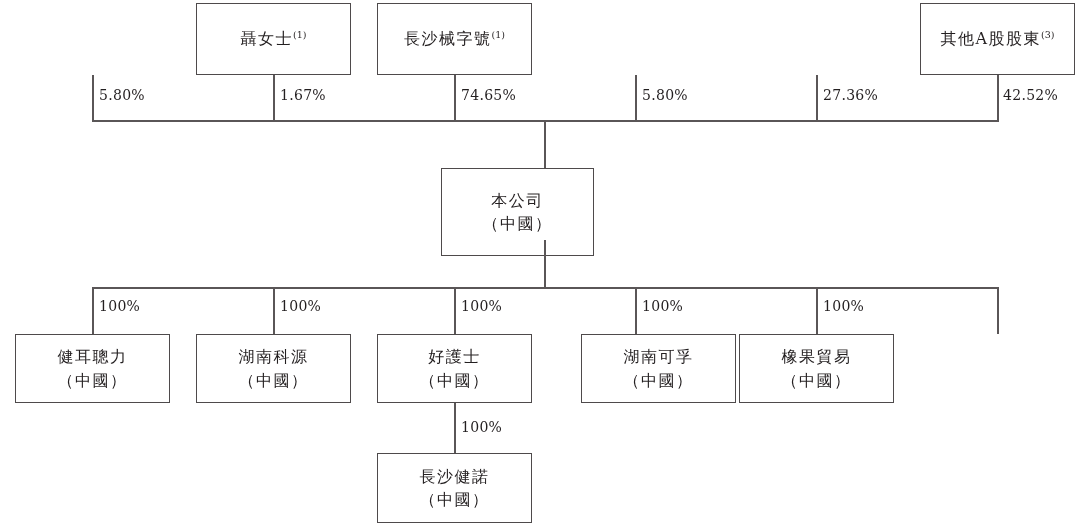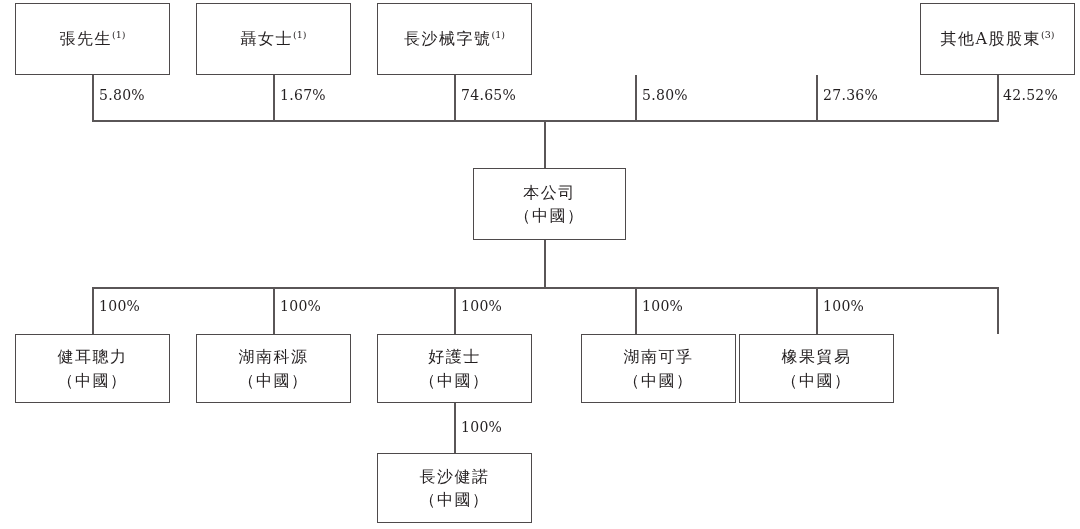--- a/index.html
+++ b/index.html
@@ -49,23 +49,20 @@
     font-size: 14px;
     letter-spacing: 0.3px;
     white-space: nowrap;
   }
 </style>
 </head>
 <body>
 
 <div class="canvas">
 
-  <div class="box top-box" style="left:15px">
-    <div><span>張先生</span><sup>(1)</sup></div>
-  </div>
   <div class="box top-box" style="left:196px">
     <div><span>聶女士</span><sup>(1)</sup></div>
   </div>
   <div class="box top-box" style="left:377px">
     <div><span>長沙械字號</span><sup>(1)</sup></div>
   </div>
   <div class="box top-box" style="left:920px">
     <div><span>其他A股股東</span><sup>(3)</sup></div>
   </div>
 
@@ -79,21 +76,21 @@
   <div class="pct" style="left:99px;  top:87px">5.80%</div>
   <div class="pct" style="left:280px; top:87px">1.67%</div>
   <div class="pct" style="left:461px; top:87px">74.65%</div>
   <div class="pct" style="left:642px; top:87px">5.80%</div>
   <div class="pct" style="left:823px; top:87px">27.36%</div>
   <div class="pct" style="left:1003px;top:87px">42.52%</div>
 
   <div class="line hline" style="left:92px; top:120px; width:906.5px"></div>
   <div class="line vline" style="left:544px; top:120px; height:48px"></div>
 
-  <div class="box" style="left:473px; top:168px; width:153px; height:72px">
+  <div class="box" style="left:441px; top:168px; width:153px; height:88px">
     <div>本公司</div>
     <div>（中國）</div>
   </div>
 
   <div class="line vline" style="left:544px; top:240px; height:47px"></div>
   <div class="line hline" style="left:92px; top:287px; width:906.5px"></div>
 
   <div class="line vline" style="left:92px;  top:287px; height:47px"></div>
   <div class="line vline" style="left:273px; top:287px; height:47px"></div>
   <div class="line vline" style="left:454px; top:287px; height:47px"></div>

